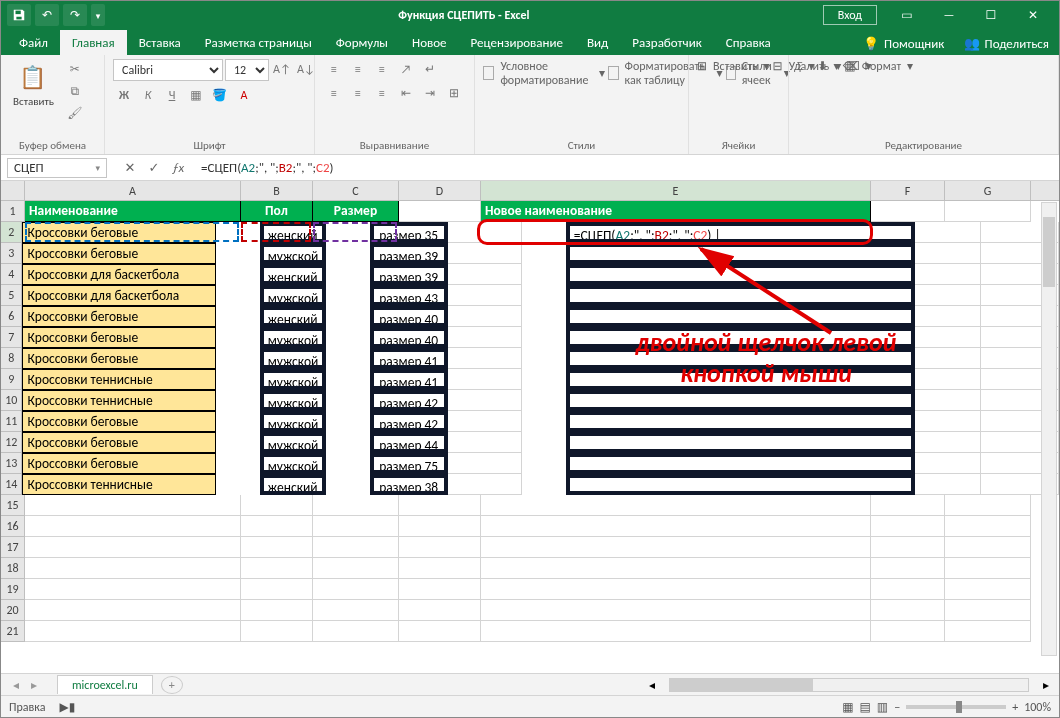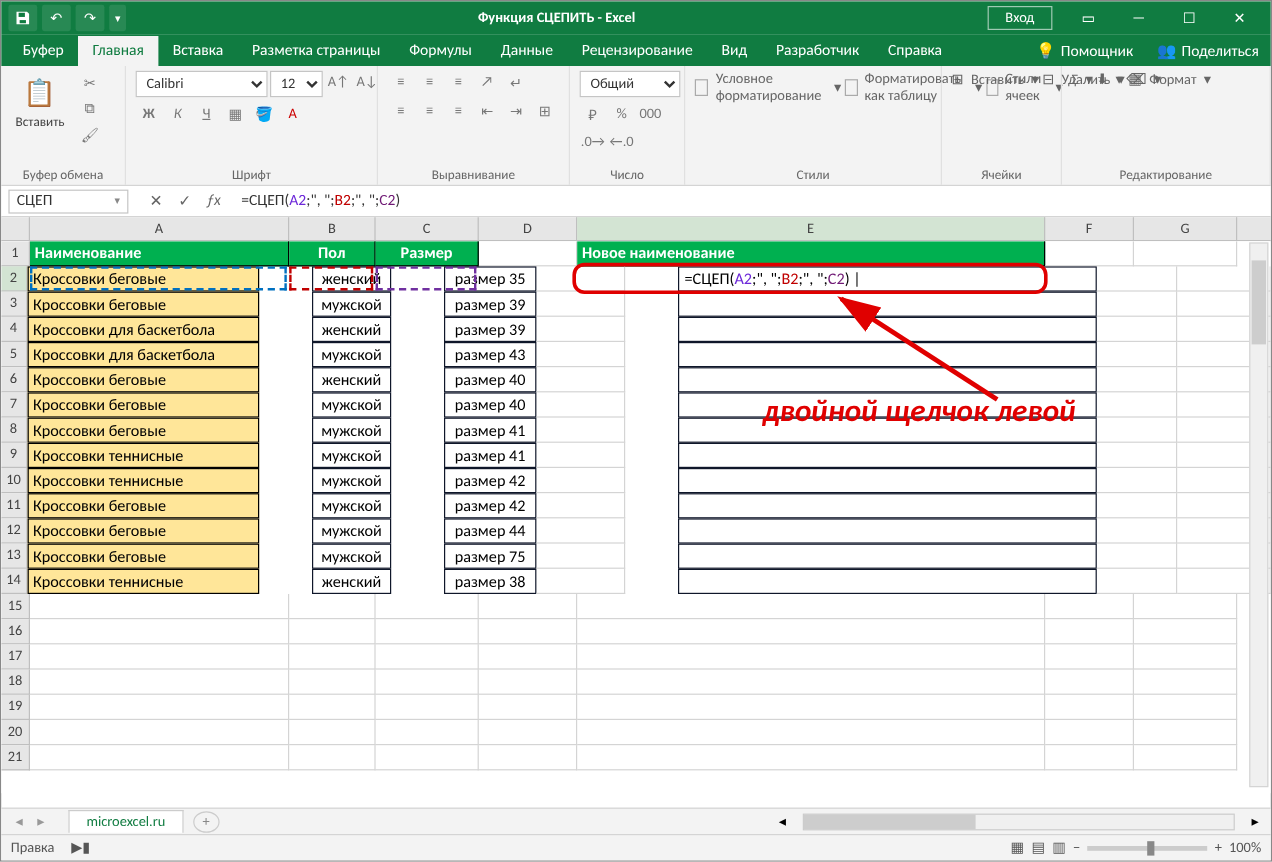--- a/index.html
+++ b/index.html
@@ -48,21 +48,21 @@
   .cell { border-right: 1px solid #d4d4d4; border-bottom: 1px solid #d4d4d4; padding: 0 4px; font-size: 13.5px; line-height: 20px; overflow: hidden; white-space: nowrap; font-family: Calibri, Arial; }
   .cA { width: 216px; }
   .cB { width: 72px; text-align: center; }
   .cC { width: 86px; text-align: center; }
   .cD { width: 82px; }
   .cE { width: 390px; }
   .cF { width: 74px; }
   .cG { width: 86px; }
   .hdr-green { background: #00b050; color: #fff; font-weight: 700; border-right: 1px solid #000; border-bottom: 1px solid #000; }
   .yellow { background: #ffe699; border: 1px solid #000; }
-  .boxed { border: 1px solid #0f172a; margin-left: 44px; }
+  .boxed { border: 4px solid #0f172a; margin-left: 44px; }
   
   .ref-a2 { position: absolute; border: 2px dashed #0070c0; }
   .ref-b2 { position: absolute; border: 2px dashed #c00000; }
   .ref-c2 { position: absolute; border: 2px dashed #7030a0; }
   
   .e2-hi { position: absolute; border: 3px solid #e00000; border-radius: 10px; pointer-events: none; }
   .arrow-svg { position: absolute; pointer-events: none; }
   .annot { position: absolute; color: #e00000; font-style: italic; font-weight: 700; font-size: 26px; line-height: 1.2; text-align: center; font-family: Georgia, "Times New Roman", serif; }
   
   .tabstrip { position: absolute; bottom: 22px; left: 0; right: 0; height: 22px; background: #f3f3f3; border-top: 1px solid #d4d4d4; display: flex; align-items: center; font-size: 12px; }
@@ -71,23 +71,23 @@
   .sheet-tab { background: #fff; border: 1px solid #ccc; border-bottom: none; padding: 2px 14px; margin-left: 8px; color: #107c41; }
   .addsheet { width: 22px; height: 18px; border: 1px solid #ccc; margin-left: 8px; border-radius: 50%; text-align: center; line-height: 16px; color: #888; }
   .hscroll { flex: 1; margin: 0 10px; display: flex; align-items: center; }
   .hsbar { flex: 1; height: 14px; background: #f0f0f0; border: 1px solid #ccc; position: relative; margin: 0 14px;}
   .hsbar .thumb { position:absolute; left:0; top:0; height:12px; width:40%; background:#cdcdcd;}
   
   .status { position: absolute; bottom: 0; left: 0; right: 0; height: 22px; background: #f3f3f3; border-top: 1px solid #d4d4d4; display: flex; align-items: center; font-size: 12px; color: #555; padding: 0 8px; justify-content: space-between; }
   .views { display: flex; gap: 6px; align-items: center; }
   .zoom-slider { width: 100px; height: 4px; background:#ccc; position:relative;}
   .zoom-slider .zt { position:absolute; left:50%; top:-4px; width:6px; height:12px; background:#888;}
-  .token-blue { color:#6d28d9; }
+  .token-blue { color:#0f766e; }
   .token-red { color:#c00000; }
-  .token-purple { color:#701a75; }
+  .token-purple { color:#ef4444; }
   .cursor-line::after { content:"|"; color:#000; }
   .vscroll { position:absolute; right:2px; top:201px; width:16px; height:454px; background:#f0f0f0; border:1px solid #d4d4d4;}
   .vscroll .vthumb { position:absolute; top:14px; left:1px; right:1px; height:70px; background:#cdcdcd;}
 </style>
 </head>
 <body>
 
 <div class="titlebar">
   <div class="qat">
     <div class="btn">
@@ -105,26 +105,26 @@
   <div class="winbtns">
     <div class="login-box">Вход</div>
     <div class="wb">▭</div>
     <div class="wb">—</div>
     <div class="wb">☐</div>
     <div class="wb">✕</div>
   </div>
 </div>
 
 <div class="ribbon-tabs">
-  <div class="ribbon-tab">Буфер</div>
+  <div class="ribbon-tab">Файл</div>
   <div class="ribbon-tab active">Главная</div>
   <div class="ribbon-tab">Вставка</div>
   <div class="ribbon-tab">Разметка страницы</div>
   <div class="ribbon-tab">Формулы</div>
-  <div class="ribbon-tab">Данные</div>
+  <div class="ribbon-tab">Новое</div>
   <div class="ribbon-tab">Рецензирование</div>
   <div class="ribbon-tab">Вид</div>
   <div class="ribbon-tab">Разработчик</div>
   <div class="ribbon-tab">Справка</div>
   <div class="spacer"></div>
   <div class="right-item">
       <span>💡</span>
       <span>Помощник</span>
     </div>
   <div class="right-item">
@@ -179,35 +179,20 @@
       <div class="mini-row">
         <div class="mini-btn">≡</div>
         <div class="mini-btn">≡</div>
         <div class="mini-btn">≡</div>
         <div class="mini-btn">⇤</div>
         <div class="mini-btn">⇥</div>
         <div class="mini-btn">⊞</div>
       </div>
     </div>
     <div class="group-label">Выравнивание</div>
-  </div>
-  <div class="group" style="width:96px;">
-    <div class="group-body" style="flex-direction:column;gap:4px;">
-      <select class="ribbon-sel" style="width:84px;"><option>Общий</option></select>
-      <div class="mini-row">
-        <div class="mini-btn">₽</div>
-        <div class="mini-btn">%</div>
-        <div class="mini-btn">000</div>
-      </div>
-      <div class="mini-row">
-        <div class="mini-btn">.0→</div>
-        <div class="mini-btn">←.0</div>
-      </div>
-    </div>
-    <div class="group-label">Число</div>
   </div>
   <div class="group" style="width:214px;">
     <div class="group-body styles-col">
       <div class="styles-item"><span class="sq"></span><span>Условное форматирование</span> ▾</div>
       <div class="styles-item"><span class="sq"></span><span>Форматировать как таблицу</span> ▾</div>
       <div class="styles-item"><span class="sq"></span><span>Стили ячеек</span> ▾</div>
     </div>
     <div class="group-label">Стили</div>
   </div>
   <div class="group" style="width:100px;">
@@ -486,20 +471,21 @@
     <defs>
         <marker id="ah" markerWidth="10" markerHeight="10" refX="8" refY="3" orient="auto">
           <path d="M0,0 L9,3 L0,6 z" fill="#e00000"></path>
         </marker>
       </defs>
     <line x1="230" y1="90" x2="100" y2="6" stroke="#e00000" stroke-width="4" marker-end="url(#ah)"></line>
   </svg>
 
   <div class="annot" style="left:570px;top:126px;width:390px;">
     <div>двойной щелчок левой</div>
+    <div>кнопкой мыши</div>
   </div>
 </div>
 
 <div class="vscroll">
     <div class="vthumb"></div>
   </div>
 
 <div class="tabstrip">
   <div class="tab-nav">
       <span>◂</span>

